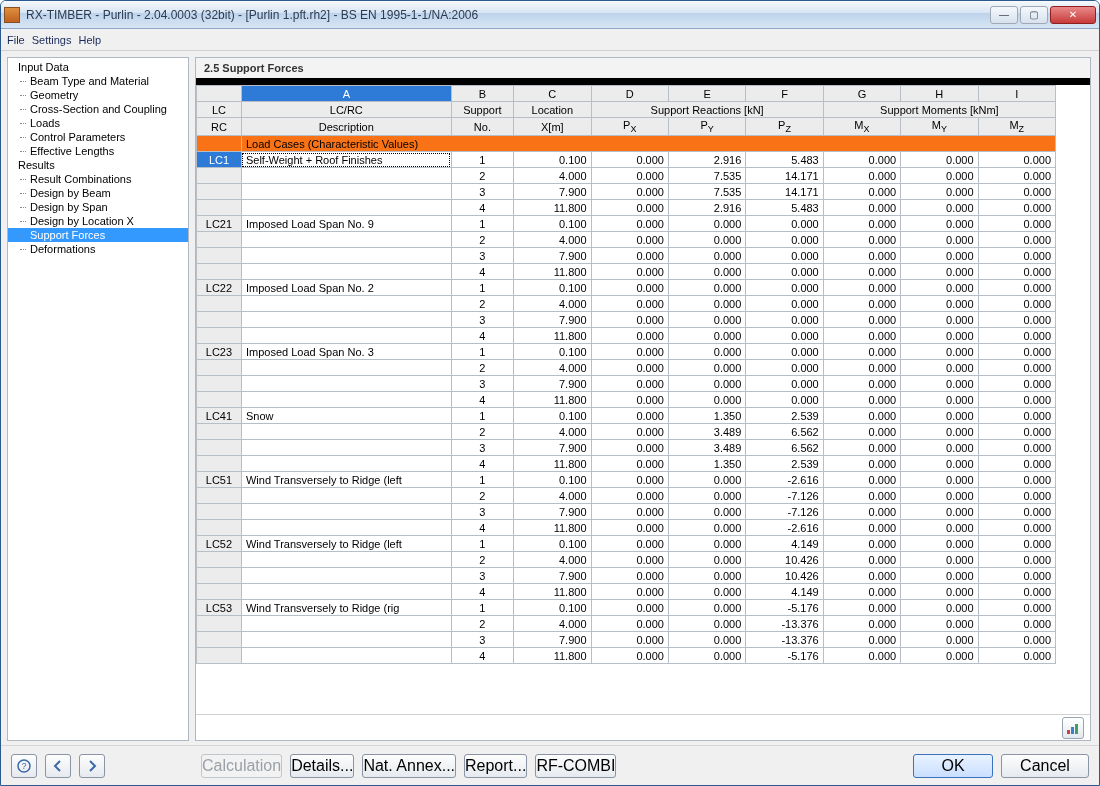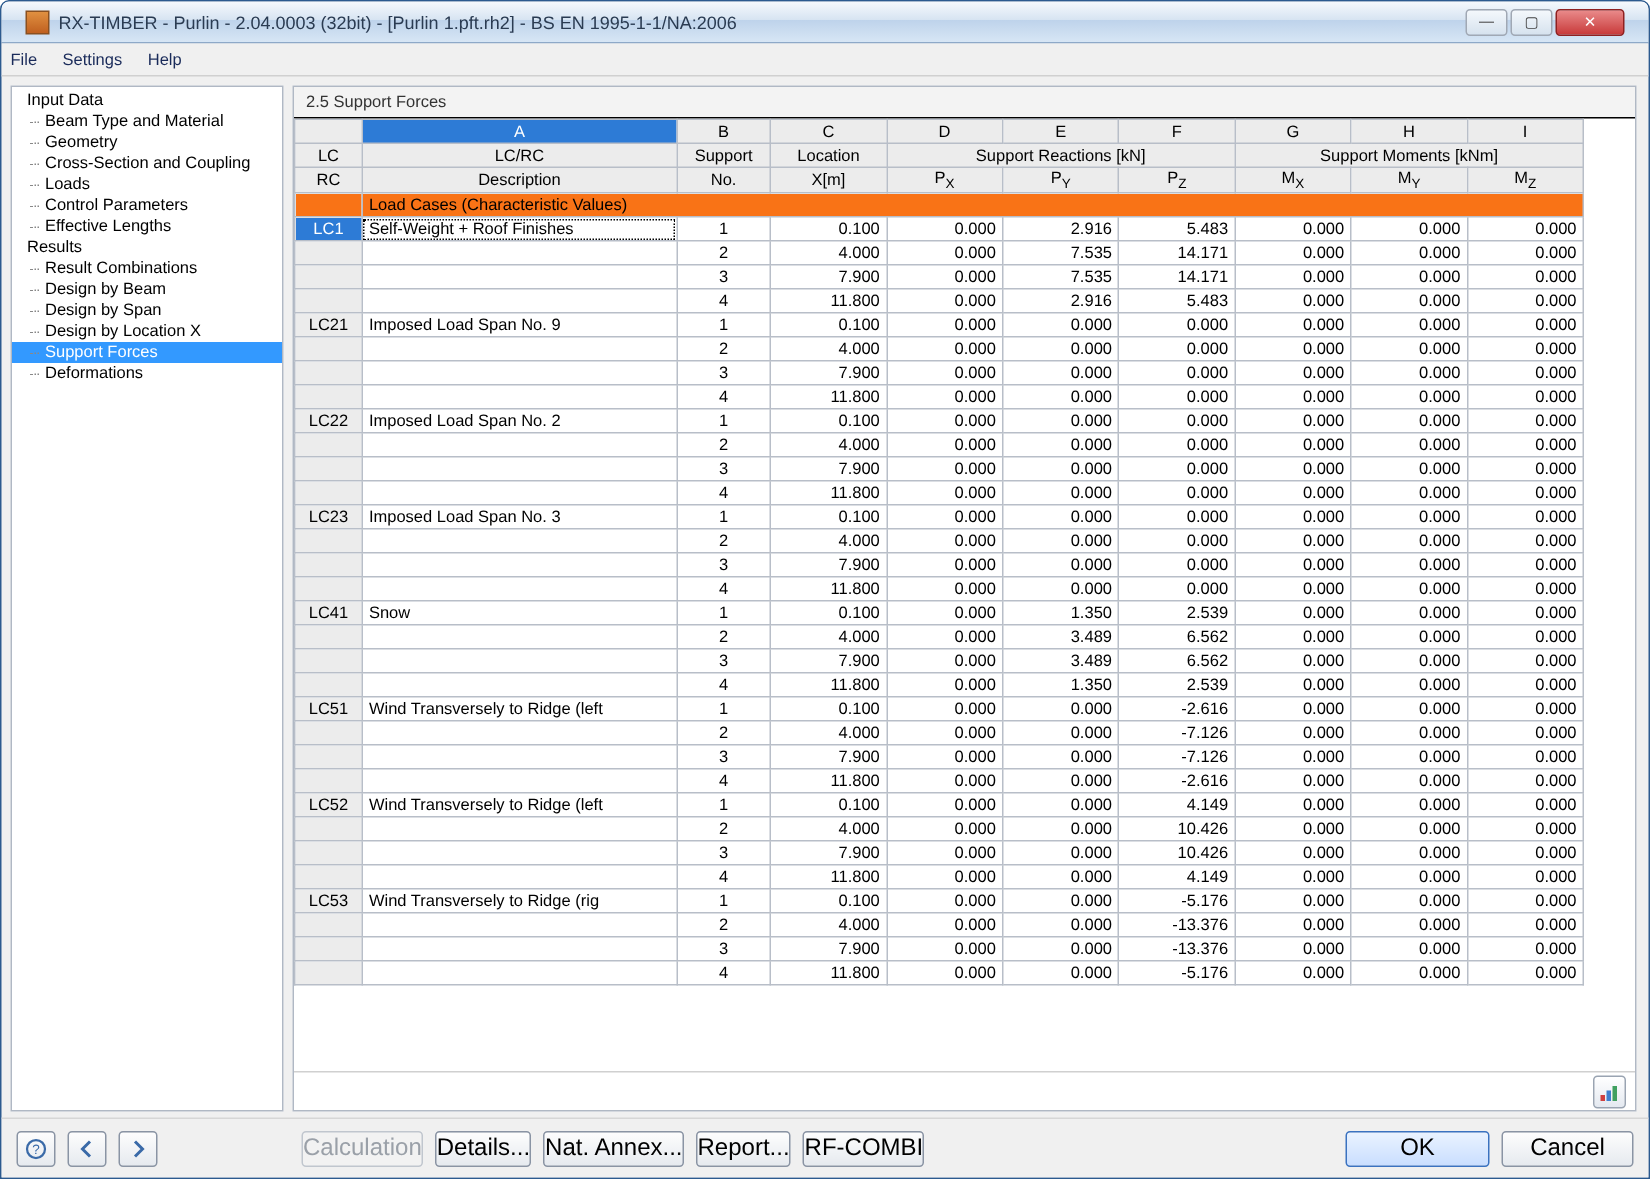--- a/index.html
+++ b/index.html
@@ -18,21 +18,21 @@
     overflow: hidden;
     display: flex;
     flex-direction: column;
     background: #f0f0f0;
   }
   .titlebar {
     height: 28px;
     background: linear-gradient(to bottom, #f6f9fd 0%, #d7e4f2 45%, #bed3eb 46%, #d7e6f5 100%);
     display: flex;
     align-items: center;
-    padding: 0 16px;
+    padding: 0 3px;
     border-bottom: 1px solid #8ea9c8;
   }
   .titlebar .app-icon {
     width: 16px; height: 16px;
     background: linear-gradient(#e09040,#c06020);
     border:1px solid #8a5020;
     margin-right:6px;
   }
   .titlebar .title-text {
     flex:1;
@@ -47,21 +47,21 @@
     background:linear-gradient(#f4f8fc,#d6e2ee);
     display:flex;align-items:center;justify-content:center;
     font-size:10px;color:#444;
   }
   .win-btn.close { width:46px; background:linear-gradient(#e98a8a,#c83a3a); color:#fff; border-color:#8f2020;}
   .menubar {
     height:22px;
     background:#f0f0f0;
     border-bottom:1px solid #d0d0d0;
     display:flex;align-items:center;
-    padding:0 6px;gap:17px;
+    padding:0 6px;gap:7px;
     color:#1a2b5a;
   }
   .menubar span { cursor:default; }
   .body-area {
     flex:1;
     display:flex;
     padding:6px 8px 4px 6px;
     gap:6px;
     min-height:0;
   }
@@ -87,24 +87,24 @@
   }
   .content {
     flex:1;
     background:#fff;
     border:1px solid #b0b8c4;
     display:flex;flex-direction:column;
     min-width:0;
   }
   .section-title {
     padding:4px 8px;
-    font-weight:normal;
+    font-weight:bold;
     color:#333;
     background:#f3f3f3;
-    border-bottom:1px solid #000000;
+    border-bottom:7px solid #000000;
   }
   .table-wrap {
     flex:1;
     overflow:auto;
     position:relative;
   }
   table.grid {
     border-collapse:collapse;
     width:860px;
     table-layout:fixed;
@@ -698,16 +698,16 @@
           <path d="M5 2 L10 7 L5 12" fill="none" stroke="#3a6aa8" stroke-width="2"></path>
         </svg>
     </div>
     <div style="width:80px"></div>
     <div class="btn disabled">Calculation</div>
     <div class="btn">Details...</div>
     <div class="btn">Nat. Annex...</div>
     <div class="btn">Report...</div>
     <div class="btn">RF-COMBI</div>
     <div class="spacer"></div>
-    <div class="btn primary" style="width:96px">OK</div>
+    <div class="btn primary" style="width:80px">OK</div>
     <div class="btn" style="width:88px">Cancel</div>
   </div>
 </div>
 
 </body></html>

